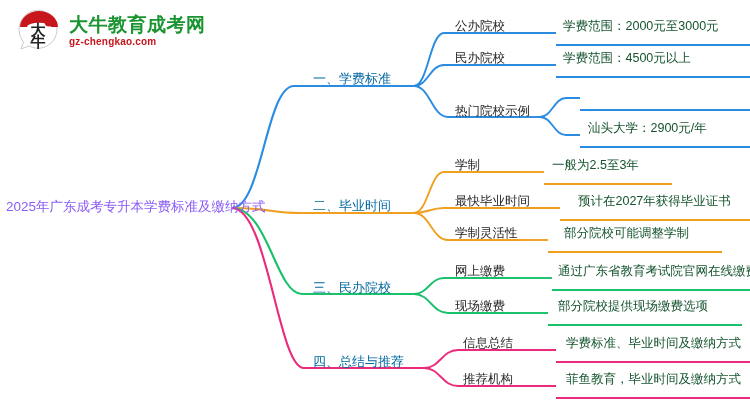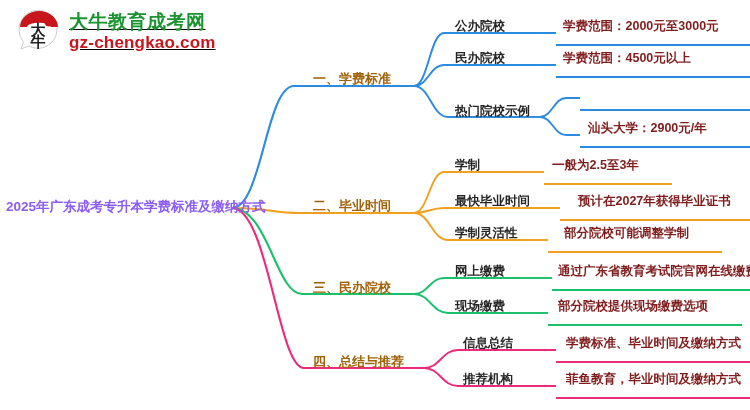--- a/index.html
+++ b/index.html
@@ -36,61 +36,59 @@
   .logo-mark {
     position: relative;
     width: 46px;
     height: 46px;
   }
   .logo-text-block {
     display: flex;
     flex-direction: column;
     justify-content: flex-start;
     line-height: 1;
-    text-decoration: underline;
   }
   .logo-title {
     font-size: 19px;
     font-weight: bold;
     color: #1a9431;
     letter-spacing: 0.5px;
     white-space: nowrap;
   }
   .logo-sub {
-    font-size: 17px;
+    font-size: 10px;
     font-weight: bold;
     color: #c8161d;
     letter-spacing: 0.2px;
     margin-top: 3px;
     white-space: nowrap;
   }
 
   
   .node {
     position: absolute;
     white-space: nowrap;
     color: #262626;
     line-height: 1.1;
-    font-weight: bold;
   }
   .node.root {
     font-size: 13.5px;
     color: #8b5cf6;
   }
   .node.lvl1 {
     font-size: 13px;
-    color: #a16207;
+    color: #0369a1;
   }
   .node.lvl2 {
     font-size: 12.5px;
     color: #262626;
   }
   .node.lvl3 {
     font-size: 12.5px;
-    color: #7f1d1d;
+    color: #14532d;
   }
 </style>
 </head>
 <body>
 
 <div id="canvas">
 
   <svg id="wires" viewBox="0 0 750 410" xmlns="http://www.w3.org/2000/svg">
 
     <g stroke="#2a8be0" fill="none">

